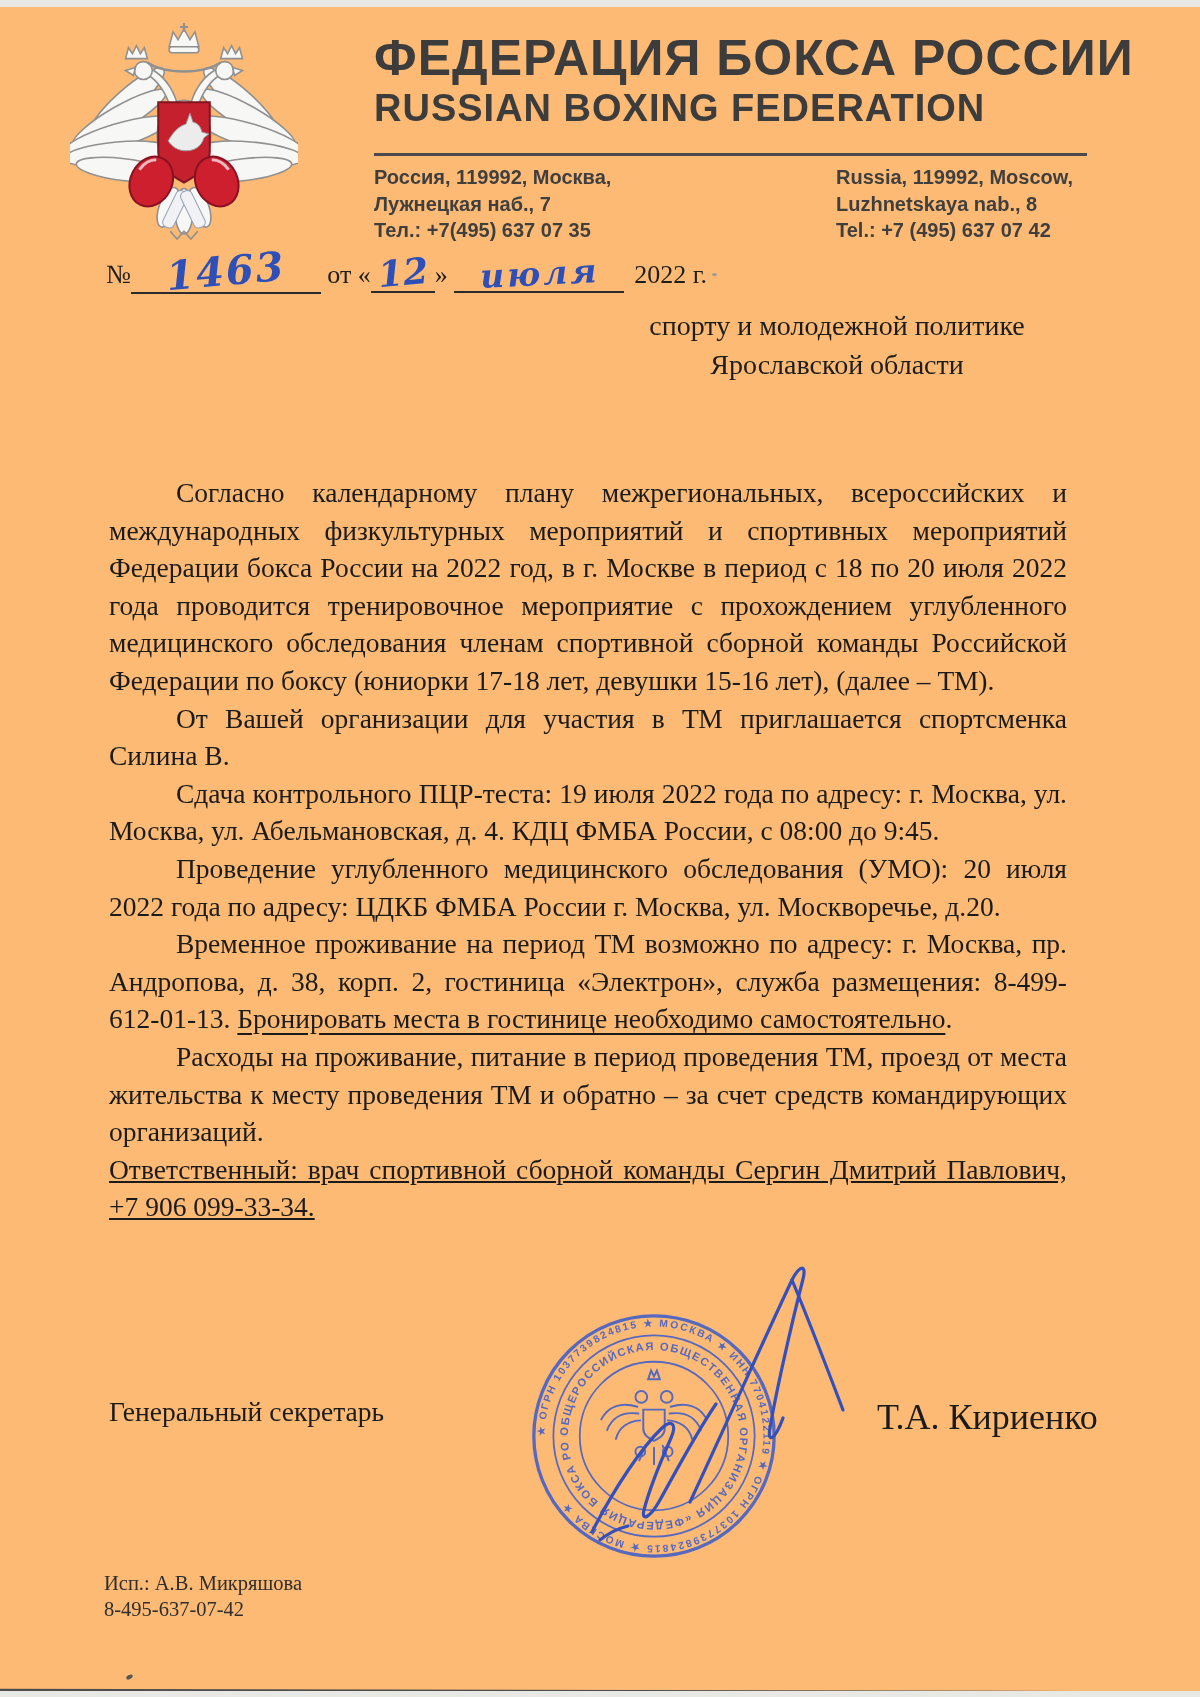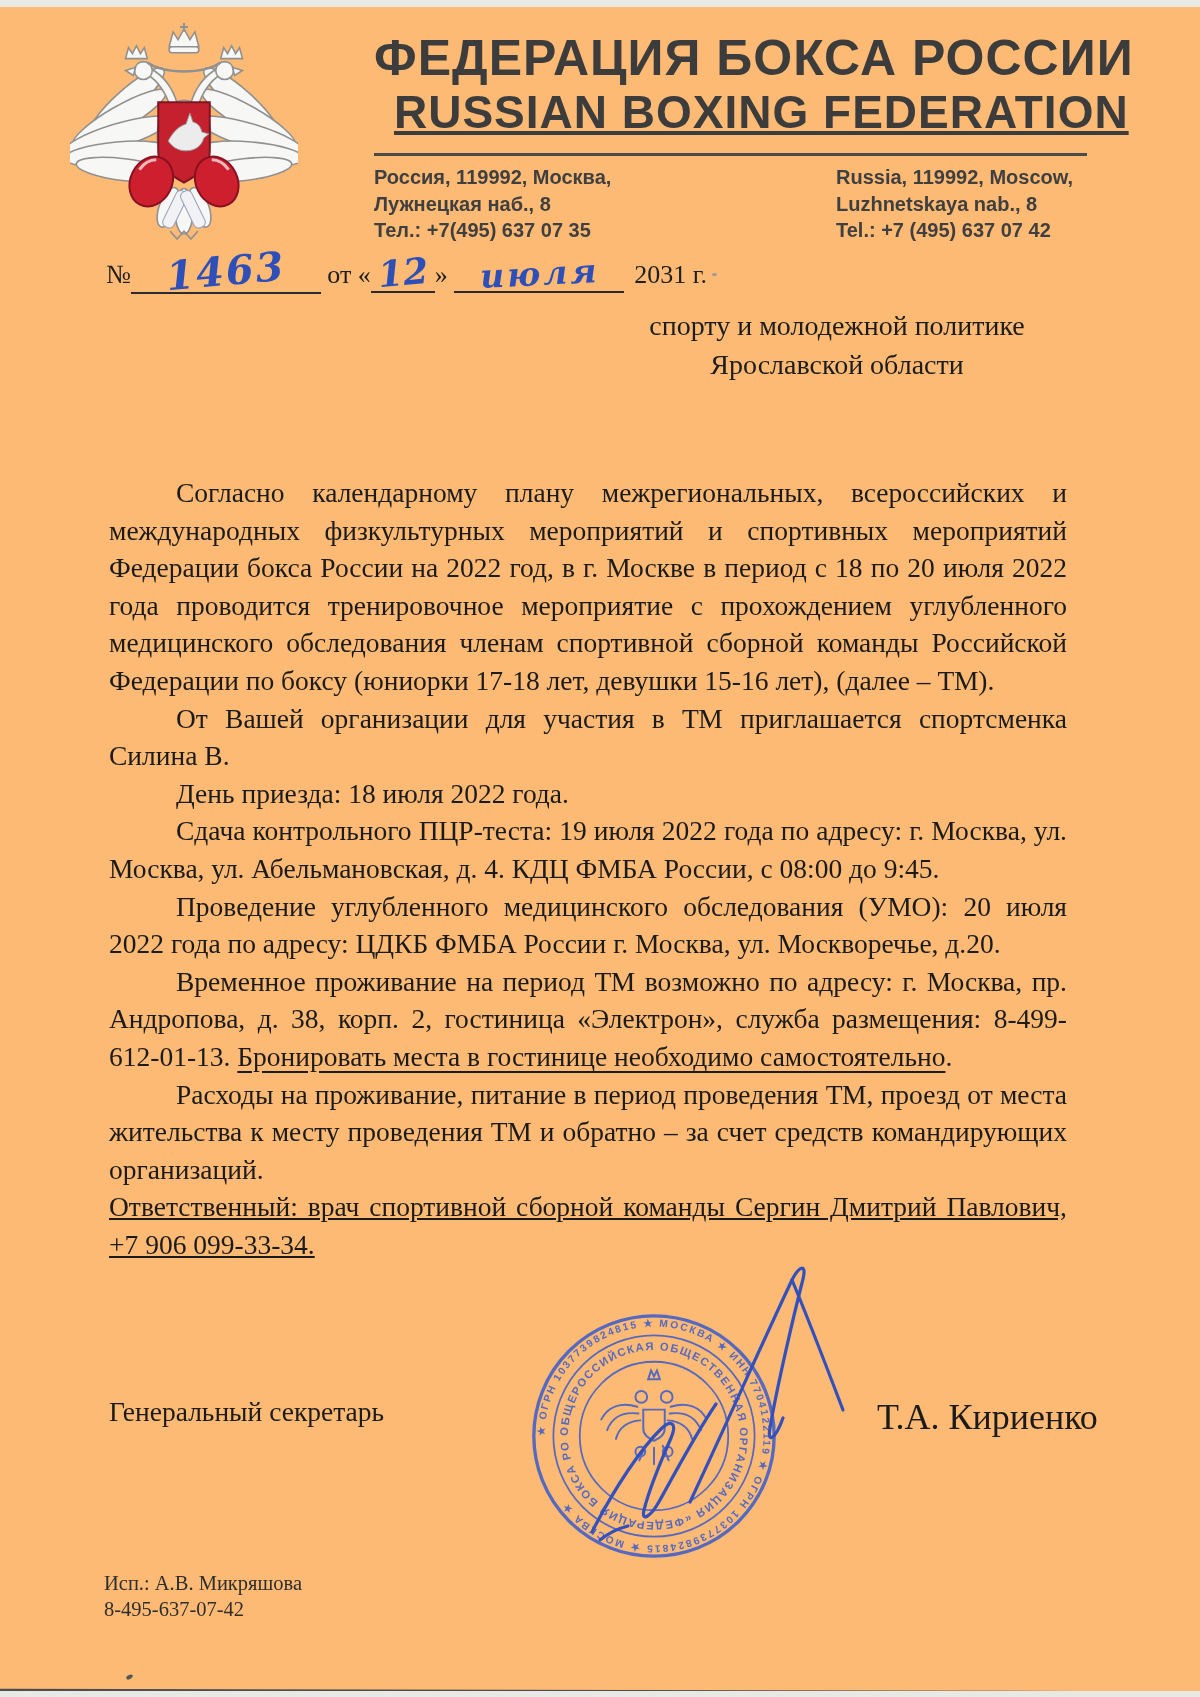--- a/index.html
+++ b/index.html
@@ -5,22 +5,22 @@
   html,body{margin:0;padding:0;background:#e8e8e4;}
   .page{
     position:relative;width:1200px;height:1684px;margin:7px auto;
     background:#fdba74;overflow:hidden;
     font-family:"Liberation Serif","DejaVu Serif",serif;color:#1b1b1b;
   }
   
   .emblem{position:absolute;left:70px;top:8px;width:228px;height:228px;}
   .org-ru{position:absolute;left:374px;top:26px;font-family:"Liberation Sans","DejaVu Sans",sans-serif;
     font-weight:700;font-size:50px;line-height:1;letter-spacing:1px;color:#3c3c3c;white-space:nowrap;}
-  .org-en{position:absolute;left:394px;top:82px;font-family:"Liberation Sans","DejaVu Sans",sans-serif;
-    font-weight:700;font-size:46px;line-height:1;letter-spacing:1px;color:#3c3c3c;white-space:nowrap;text-decoration:underline;}
+  .org-en{position:absolute;left:374px;top:82px;font-family:"Liberation Sans","DejaVu Sans",sans-serif;
+    font-weight:700;font-size:38px;line-height:1;letter-spacing:1px;color:#3c3c3c;white-space:nowrap;}
   .header-rule{position:absolute;left:374px;top:146px;width:713px;height:3px;background:#4b4b4b;}
   .addr{position:absolute;top:157px;font-family:"Liberation Sans","DejaVu Sans",sans-serif;
     font-weight:700;font-size:20px;line-height:26.5px;color:#3f3f3f;white-space:nowrap;}
   .addr-ru{left:374px;} .addr-en{left:836px;}
   
   .ref-line{position:absolute;left:106px;top:238px;font-size:26px;color:#1e1e1e;white-space:nowrap;}
   .slot{display:inline-block;border-bottom:2.5px solid #2b2b2b;text-align:center;vertical-align:baseline;}
   .slot-num{width:190px;} .slot-day{width:64px;} .slot-month{width:170px;}
   .hand{display:inline-block;color:#2f4fb8;font-style:italic;font-weight:700;
     font-family:"DejaVu Serif",serif;transform:rotate(-5deg);position:relative;top:2px;}
@@ -107,44 +107,43 @@
     </g>
     <path d="M70,156 q7,-10 17,-10 M160,156 q-7,-10 -17,-10" fill="none" stroke="#f0b9bf" stroke-width="3"></path>
   </svg>
 
   <div class="org-ru">ФЕДЕРАЦИЯ БОКСА РОССИИ</div>
   <div class="org-en">RUSSIAN BOXING FEDERATION</div>
   <div class="header-rule"></div>
 
   <div class="addr addr-ru">
     <div>Россия, 119992, Москва,</div>
-    <div>Лужнецкая наб., 8</div>
+    <div>Лужнецкая наб., 7</div>
     <div>Тел.: +7(495) 637 07 35</div>
   </div>
   <div class="addr addr-en">
     <div>Russia, 119992, Moscow,</div>
     <div>Luzhnetskaya nab., 8</div>
     <div>Tel.: +7 (495) 637 07 42</div>
   </div>
 
   <div class="ref-line">
     <span>№</span><span class="slot slot-num"><span class="hand hand-num">1463</span></span>
     <span>от «</span><span class="slot slot-day"><span class="hand hand-day">12</span></span><span>»</span>
-    <span class="slot slot-month"><span class="hand hand-month">июля</span></span><span class="ref-tail">2031 г.</span>
+    <span class="slot slot-month"><span class="hand hand-month">июля</span></span><span class="ref-tail">2022 г.</span>
   </div>
 
   <div class="recipient">
     <div>спорту и молодежной политике</div>
     <div>Ярославской области</div>
   </div>
 
   <div class="body-text">
     <p>Согласно календарному плану межрегиональных, всероссийских и международных физкультурных мероприятий и спортивных мероприятий Федерации бокса России на 2022 год, в г. Москве в период с 18 по 20 июля 2022 года проводится тренировочное мероприятие с прохождением углубленного медицинского обследования членам спортивной сборной команды Российской Федерации по боксу (юниорки 17-18 лет, девушки 15-16 лет), (далее – ТМ).</p>
     <p>От Вашей организации для участия в ТМ приглашается спортсменка Силина В.</p>
-    <p>День приезда: 18 июля 2022 года.</p>
     <p>Сдача контрольного ПЦР-теста: 19 июля 2022 года по адресу: г. Москва, ул. Москва, ул. Абельмановская, д. 4. КДЦ ФМБА России, с 08:00 до 9:45.</p>
     <p>Проведение углубленного медицинского обследования (УМО): 20 июля 2022 года по адресу: ЦДКБ ФМБА России г. Москва, ул. Москворечье, д.20.</p>
     <p><span>Временное проживание на период ТМ возможно по адресу: г. Москва, пр. Андропова, д. 38, корп. 2, гостиница «Электрон», служба размещения: 8-499-612-01-13. </span><span class="u">Бронировать места в гостинице необходимо самостоятельно</span><span>.</span></p>
     <p>Расходы на проживание, питание в период проведения ТМ, проезд от места жительства к месту проведения ТМ и обратно – за счет средств командирующих организаций.</p>
     <p class="no-indent">Ответственный: врач спортивной сборной команды Сергин Дмитрий Павлович, +7 906 099-33-34.</p>
   </div>
 
   <svg class="stamp" viewBox="0 0 260 260" aria-hidden="true">
     <g fill="none" stroke="#4a63c6">
       <circle cx="130" cy="130" r="123" stroke-width="3.4"></circle>

